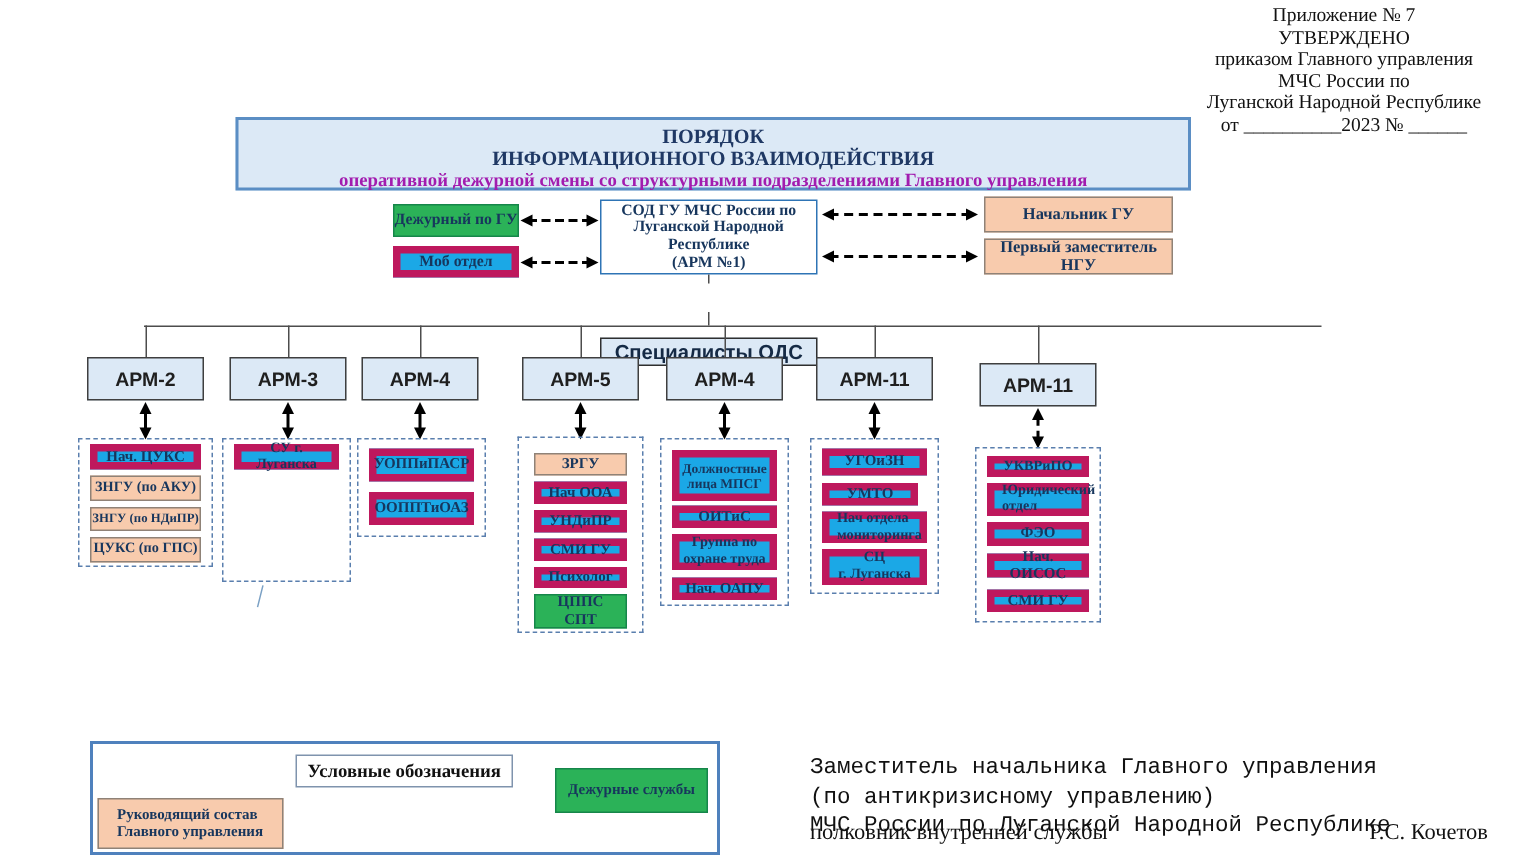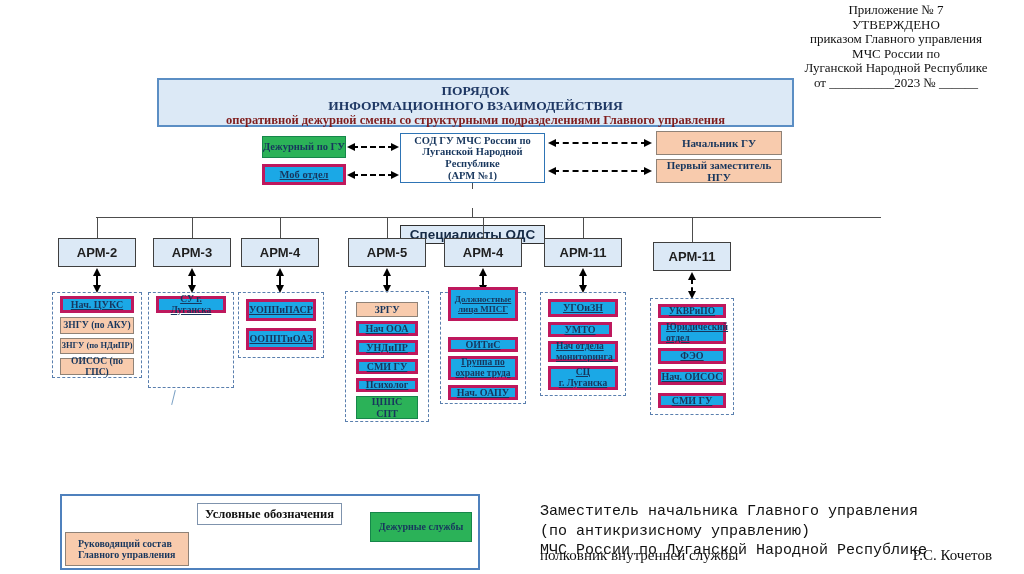--- a/index.html
+++ b/index.html
@@ -6,25 +6,25 @@
   #canvas{position:relative;width:1024px;height:574px;background:#fff;overflow:hidden;
           font-family:"Liberation Serif",serif;}
   .abs{position:absolute;}
   
   .toptext{width:248px;text-align:center;font-size:13px;line-height:14.5px;color:#111;white-space:pre-line;}
   .sig{width:452px;font-size:15px;line-height:19.5px;color:#111;white-space:pre-line;}
   .sigrow{display:flex;justify-content:space-between;width:452px;font-size:15px;color:#111;}
   
   .titlebox{background:#dce9f6;border:2px solid #5b8ec4;text-align:center;padding-top:3px;}
   .t-navy{color:#1f3864;font-weight:bold;font-size:13.5px;line-height:15px;}
-  .t-maroon{color:#7f1d1d;font-weight:bold;font-size:12.5px;line-height:15px;}
+  .t-maroon{color:#a21caf;font-weight:bold;font-size:12.5px;line-height:15px;}
   
   .nb{display:flex;align-items:center;justify-content:center;text-align:center;
       font-weight:bold;color:#17365d;font-size:10px;line-height:1.12;white-space:pre-line;box-sizing:border-box;}
-  .nb.blue{background:#1ba8e6;border:3px solid #be185d;text-decoration:underline;}
+  .nb.blue{background:#1ba8e6;border:5px solid #be185d;}
   .nb.peach{background:#f8cbad;border:1px solid #8f8277;}
   .nb.green{background:#2bb258;border:1px solid #16864a;}
   .nb.white{background:#fff;border:1.5px solid #2e74b5;}
   .ta-l{justify-content:flex-start;text-align:left;padding-left:5px;}
   
   .arm{background:#dce9f6;border:1.6px solid #3f3f3f;display:flex;align-items:center;justify-content:center;
        font-family:"Liberation Sans",sans-serif;font-weight:bold;font-size:13px;color:#1f1f1f;box-sizing:border-box;}
   .ods{background:#dce9f6;border:1.8px solid #2f2f2f;display:flex;align-items:center;justify-content:center;
        font-family:"Liberation Sans",sans-serif;font-weight:bold;font-size:13.5px;color:#152a45;box-sizing:border-box;}
   
@@ -146,36 +146,36 @@
   <div class="abs grp" style="left:238px;top:292px;width:86px;height:66px;"></div>
   <div class="abs grp" style="left:345px;top:291px;width:84px;height:131px;"></div>
   <div class="abs grp" style="left:440px;top:292px;width:86px;height:112px;"></div>
   <div class="abs grp" style="left:540px;top:292px;width:86px;height:104px;"></div>
   <div class="abs grp" style="left:650px;top:298px;width:84px;height:117px;"></div>
   <div class="abs stray" style="left:173px;top:390px;height:15px;"></div>
 
   <div class="abs nb blue" style="left:60px;top:296px;width:74px;height:17px;">Нач. ЦУКС</div>
   <div class="abs nb peach" style="left:60px;top:317px;width:74px;height:17px;font-size:9.5px;">ЗНГУ (по АКУ)</div>
   <div class="abs nb peach" style="left:60px;top:338px;width:74px;height:16px;font-size:8.5px;">ЗНГУ (по НДиПР)</div>
-  <div class="abs nb peach" style="left:60px;top:358px;width:74px;height:17px;font-size:9.5px;">ОИСОС (по ГПС)</div>
+  <div class="abs nb peach" style="left:60px;top:358px;width:74px;height:17px;font-size:9.5px;">ЦУКС (по ГПС)</div>
 
   <div class="abs nb blue" style="left:156px;top:296px;width:70px;height:17px;font-size:9.5px;">СУ г. Луганска</div>
 
   <div class="abs nb blue" style="left:246px;top:299px;width:70px;height:22px;">УОППиПАСР</div>
   <div class="abs nb blue" style="left:246px;top:328px;width:70px;height:22px;">ООППТиОАЗ</div>
 
   <div class="abs nb peach" style="left:356px;top:302px;width:62px;height:15px;">ЗРГУ</div>
   <div class="abs nb blue" style="left:356px;top:321px;width:62px;height:15px;">Нач ООА</div>
   <div class="abs nb blue" style="left:356px;top:340px;width:62px;height:15px;">УНДиПР</div>
   <div class="abs nb blue" style="left:356px;top:359px;width:62px;height:15px;">СМИ ГУ</div>
   <div class="abs nb blue" style="left:356px;top:378px;width:62px;height:14px;">Психолог</div>
   <div class="abs nb green" style="left:356px;top:396px;width:62px;height:23px;">ЦППС
 СПТ</div>
 
-  <div class="abs nb blue" style="left:448px;top:287px;width:70px;height:34px;font-size:9px;">Должностные
+  <div class="abs nb blue" style="left:448px;top:300px;width:70px;height:34px;font-size:9px;">Должностные
 лица МПСГ</div>
   <div class="abs nb blue" style="left:448px;top:337px;width:70px;height:15px;">ОИТиС</div>
   <div class="abs nb blue" style="left:448px;top:356px;width:70px;height:24px;font-size:9.5px;">Группа по
 охране труда</div>
   <div class="abs nb blue" style="left:448px;top:385px;width:70px;height:15px;">Нач. ОАПУ</div>
 
   <div class="abs nb blue" style="left:548px;top:299px;width:70px;height:18px;">УГОиЗН</div>
   <div class="abs nb blue" style="left:548px;top:322px;width:64px;height:15px;">УМТО</div>
   <div class="abs nb blue ta-l" style="left:548px;top:341px;width:70px;height:21px;font-size:9.5px;">Нач отдела
 мониторинга</div>

